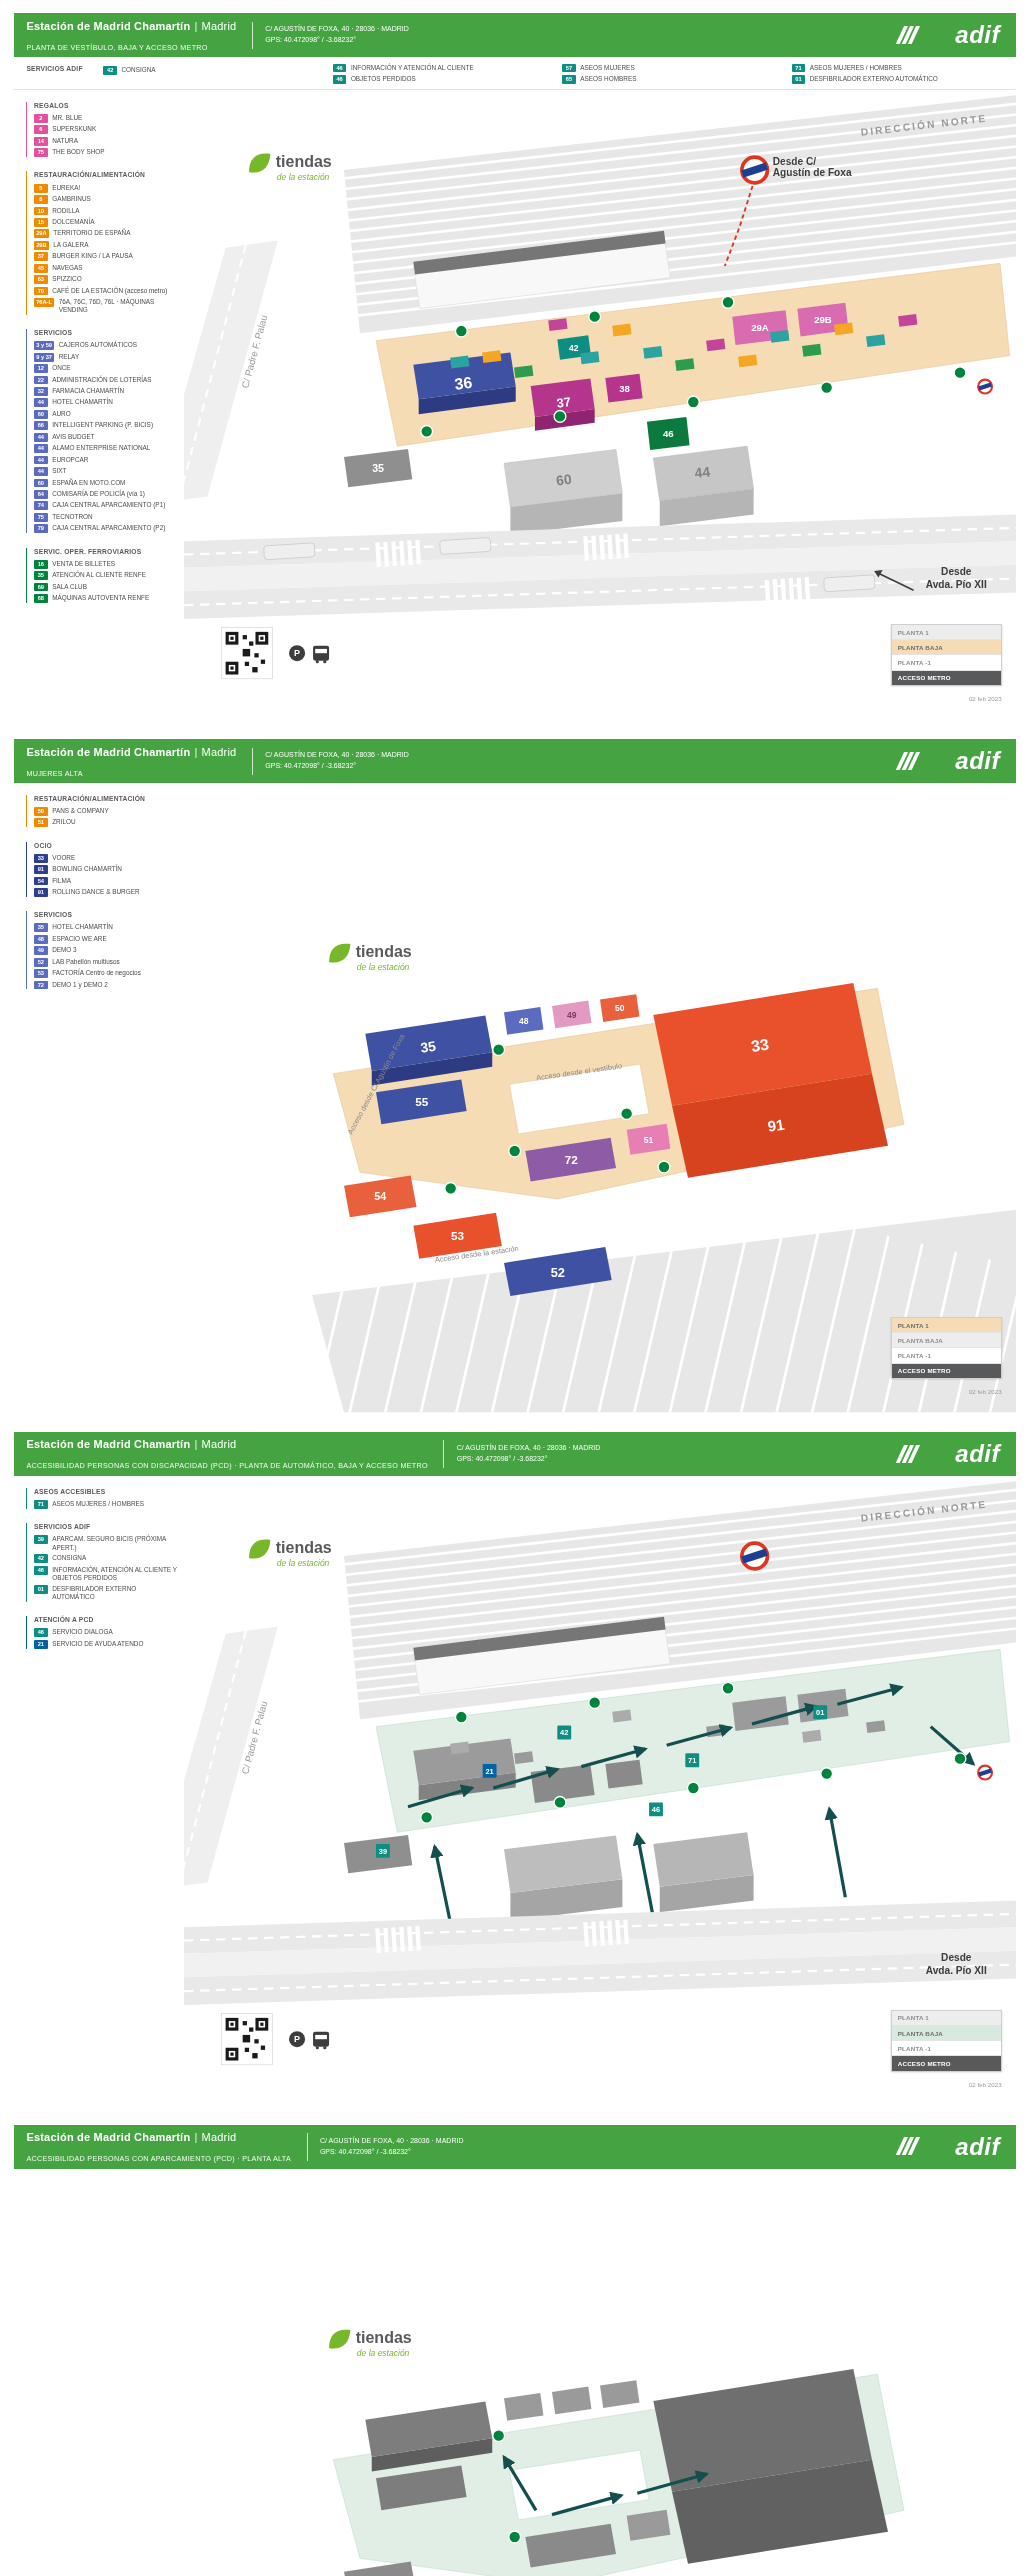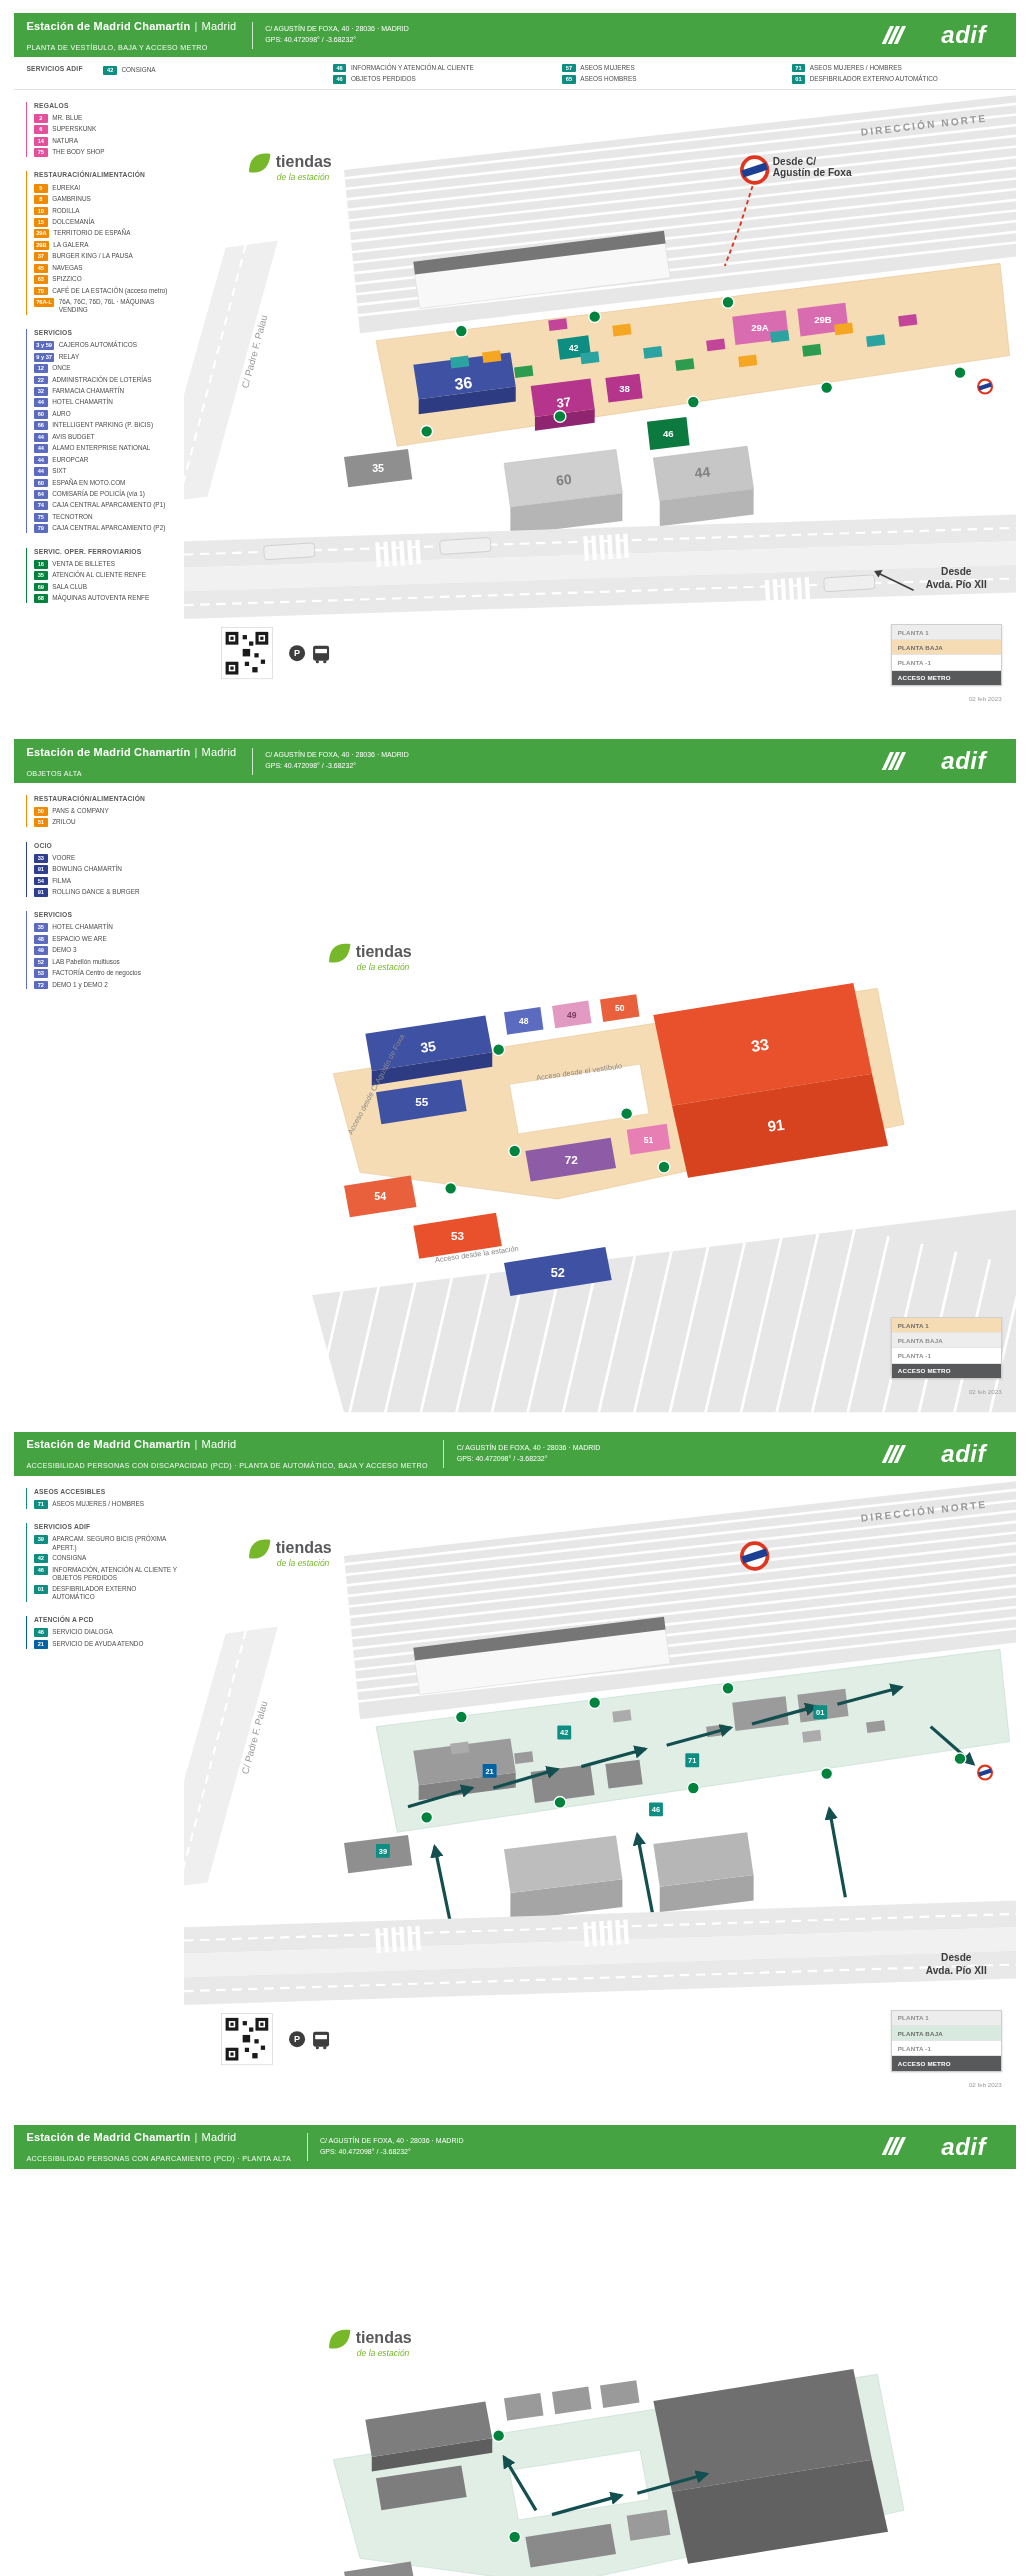--- a/index.html
+++ b/index.html
@@ -9,21 +9,21 @@
   
   .hdr{height:44px;display:flex;align-items:stretch;color:#fff;}
   .hdr-left{padding:6.2px 12.4px 0 12.4px;flex:0 0 auto;}
   .hdr-title{font-size:11px;font-weight:bold;letter-spacing:0.2px;}
   .hdr-title .sep{font-weight:300;opacity:.85;padding:0 4.1px;}
   .hdr-title .city{font-weight:300;}
   .hdr-sub{font-size:7.2px;letter-spacing:0.3px;margin-top:11px;opacity:.95;}
   .hdr-divider{width:1px;background:rgba(255,255,255,.75);margin:8.2px 3.1px;}
   .hdr-addr{padding:9.3px 11.3px 0 9.3px;font-size:7px;line-height:1.6;}
   .hdr-spacer{flex:1;}
-  .hdr-logo{display:flex;align-items:center;padding-right:30px;gap:32px;}
+  .hdr-logo{display:flex;align-items:center;padding-right:16px;gap:32px;}
   .adif-stripes{display:inline-block;margin-right:5.2px;}
   .adif-stripes i{display:inline-block;width:3.6px;height:17.5px;background:#fff;transform:skewX(-25deg);margin-right:2.6px;border-radius:0.5px;}
   .adif-word{font-size:24px;font-weight:bold;font-style:italic;letter-spacing:0.5px;}
   
   .adif-strip{display:flex;align-items:flex-start;padding:6.2px 12.4px 5.2px 12.4px;border-bottom:0.5px solid #e2e2e2;}
   .adif-strip-title{width:77px;font-size:6.7px;font-weight:bold;color:#58595B;letter-spacing:0.2px;padding-top:1.5px;}
   .adif-strip-items{flex:1;column-count:4;column-gap:17.5px;}
   .chip{background:var(--chip,#0E8E82);color:#fff;font-size:5.7px;font-weight:bold;padding:1px 2.1px;min-width:9.3px;text-align:center;margin-right:4.6px;border-radius:1px;display:inline-block;line-height:1.2;flex:0 0 auto;}
   .lg-row{display:flex;align-items:flex-start;margin:2.6px 0;font-size:6.4px;color:#4a4a4a;break-inside:avoid;line-height:1.3;}
   
@@ -532,21 +532,21 @@
       </div>
       <div class="date-stamp">02 feb 2023</div>
     </div>
   </div>
 </section>
 
 <section class="panel">
   <div class="hdr" style="background-color: rgb(69, 164, 65);">
     <div class="hdr-left">
       <div class="hdr-title"><span>Estación de Madrid Chamartín</span><span class="sep">|</span><span class="city">Madrid</span></div>
-      <div class="hdr-sub">OBJETOS ALTA</div>
+      <div class="hdr-sub">MUJERES ALTA</div>
     </div>
     <div class="hdr-divider"></div>
     <div class="hdr-addr">
       <div>C/ AGUSTÍN DE FOXA, 40 · 28036 · MADRID</div>
       <div>GPS: 40.472098°  /  -3.68232°</div>
     </div>
     <div class="hdr-spacer"></div>
     <div class="hdr-logo">
       <span class="adif-stripes"><i></i><i></i><i></i></span>
       <span class="adif-word">adif</span>

